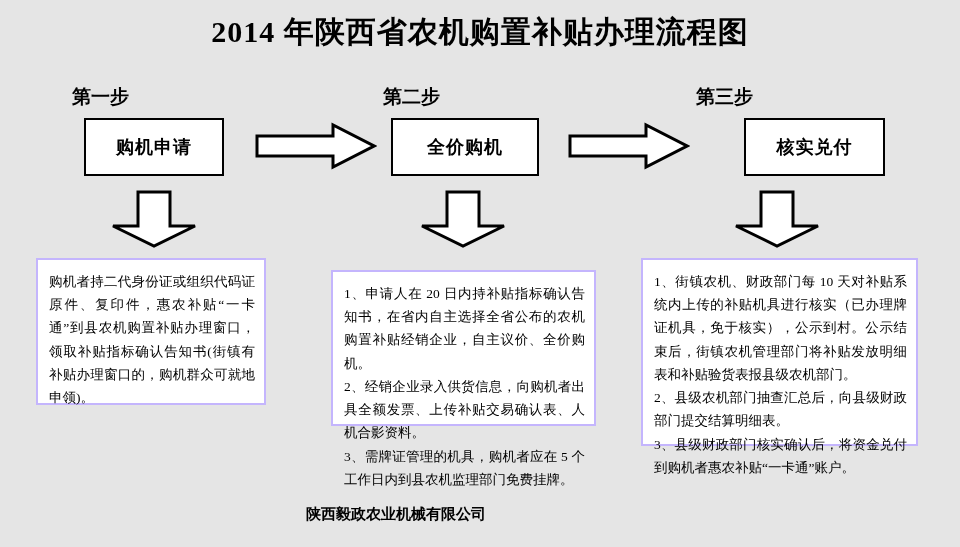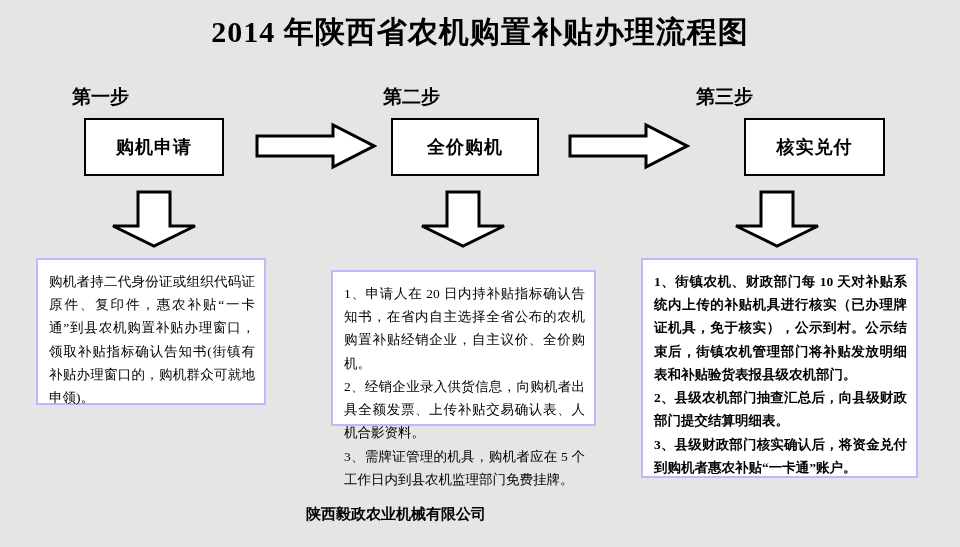--- a/index.html
+++ b/index.html
@@ -142,19 +142,19 @@
   </div>
 
   <div class="detail-box" style="left:36px;  top:258px; width:230px; height:147px;">
     <p>购机者持二代身份证或组织代码证原件、复印件，惠农补贴“一卡通”到县农机购置补贴办理窗口，领取补贴指标确认告知书(街镇有补贴办理窗口的，购机群众可就地申领)。</p>
   </div>
 
   <div class="detail-box" style="left:331px; top:270px; width:265px; height:156px;">
     <p>1、申请人在 20 日内持补贴指标确认告知书，在省内自主选择全省公布的农机购置补贴经销企业，自主议价、全价购机。<br>2、经销企业录入供货信息，向购机者出具全额发票、上传补贴交易确认表、人机合影资料。<br>3、需牌证管理的机具，购机者应在 5 个工作日内到县农机监理部门免费挂牌。</p>
   </div>
 
-  <div class="detail-box" style="left:641px; top:258px; width:277px; height:220px;font-weight:bold;">
+  <div class="detail-box" style="left:641px; top:258px; width:277px; height:188px;">
     <p>1、街镇农机、财政部门每 10 天对补贴系统内上传的补贴机具进行核实（已办理牌证机具，免于核实），公示到村。公示结束后，街镇农机管理部门将补贴发放明细表和补贴验货表报县级农机部门。<br>2、县级农机部门抽查汇总后，向县级财政部门提交结算明细表。<br>3、县级财政部门核实确认后，将资金兑付到购机者惠农补贴“一卡通”账户。</p>
   </div>
 
   <div class="footer">陕西毅政农业机械有限公司</div>
 
 </div>
 
 </body></html>

